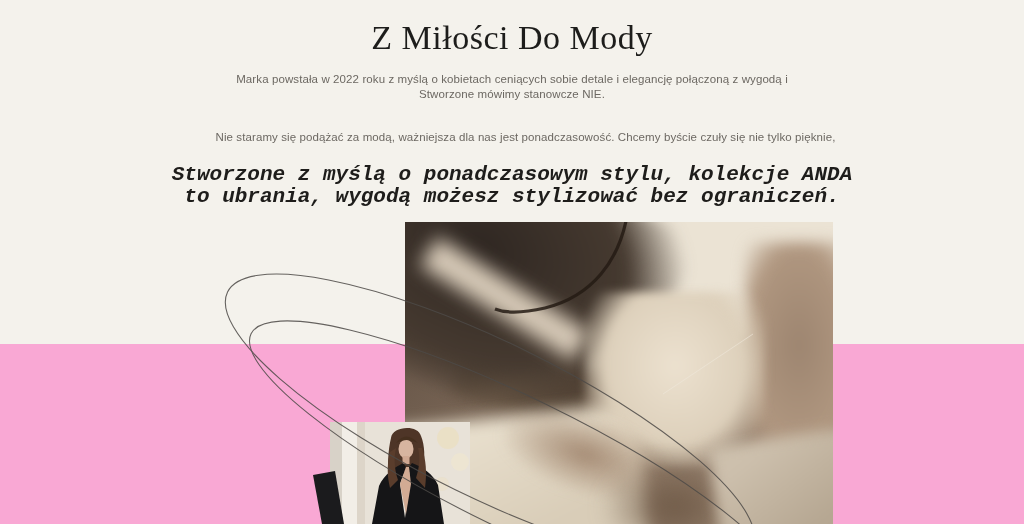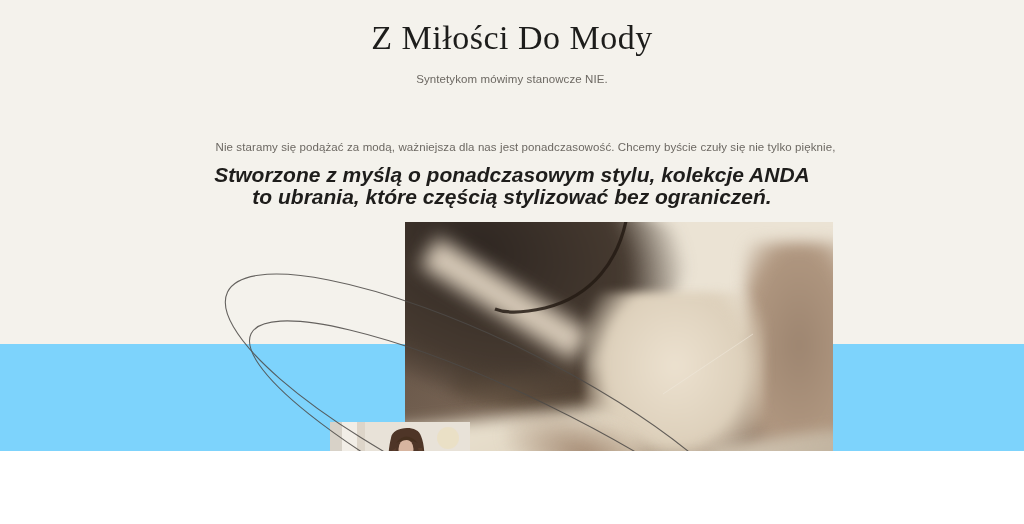--- a/index.html
+++ b/index.html
@@ -2,23 +2,23 @@
 <html><head>
 <meta charset="utf-8">
 <style>
   * { margin: 0; padding: 0; box-sizing: border-box; }
   html, body { width: 1024px; height: 524px; overflow: hidden; }
   body { font-family: "Liberation Sans", sans-serif; background: #ffffff; }
 
   .page {
     position: relative;
     width: 1024px;
-    height: 451px;
+    height: 524px;
     overflow: hidden;
-    background: #7dd3fc;
+    background: #f9a8d4;
   }
 
   
   .beige-band {
     position: absolute;
     left: 0; top: 0;
     width: 1024px; height: 344px;
     background: #f4f2ec;
   }
 
@@ -38,27 +38,27 @@
     position: absolute;
     left: 0; right: 0;
     text-align: center;
     font-size: 11.5px;
     line-height: 14.6px;
     color: #6c6862;
     letter-spacing: 0.1px;
   }
   .intro-paragraph .line { display: block; white-space: nowrap; }
   #paragraph1 { top: 72px; }
-  #paragraph2 { top: 140px; padding-left: 27px; }
+  #paragraph2 { top: 130px; padding-left: 27px; }
 
   .brand-quote {
     position: absolute;
     left: 0; right: 0; top: 164px;
     text-align: center;
-    font-family: Liberation Sans, sans-serif;
+    font-family: Liberation Mono, monospace;
     font-style: italic;
     font-weight: 700;
     font-size: 21px;
     line-height: 22px;
     color: #1e1d1b;
   }
   .brand-quote .line { display: block; white-space: nowrap; }
 
   
   .sewing-photo {
@@ -140,30 +140,31 @@
 </head>
 <body>
 
 <div class="page">
 
   <div class="beige-band"></div>
 
   <h1 class="page-title">Z Miłości Do Mody</h1>
 
   <p class="intro-paragraph" id="paragraph1">
-    <span class="line">Syntetykom mówimy stanowcze NIE.</span>
+    <span class="line">Marka powstała w 2022 roku z myślą o kobietach ceniących sobie detale i elegancję połączoną z wygodą i</span>
+    <span class="line">Stworzone mówimy stanowcze NIE.</span>
   </p>
 
   <p class="intro-paragraph" id="paragraph2">
     <span class="line">Nie staramy się podążać za modą, ważniejsza dla nas jest ponadczasowość. Chcemy byście czuły się nie tylko pięknie,</span>
   </p>
 
   <div class="brand-quote">
     <span class="line">Stworzone z myślą o ponadczasowym stylu, kolekcje ANDA</span>
-    <span class="line">to ubrania, które częścią stylizować bez ograniczeń.</span>
+    <span class="line">to ubrania, wygodą możesz stylizować bez ograniczeń.</span>
   </div>
 
   <div class="sewing-photo">
     <div class="blob table-streaks"></div>
     <div class="blob paper"></div>
     <div class="blob arm-dark"></div>
     <div class="blob arm-edge-light"></div>
     <div class="blob right-hand"></div>
     <div class="blob bottom-left-fabric"></div>
     <div class="blob fabric-bundle"></div>

